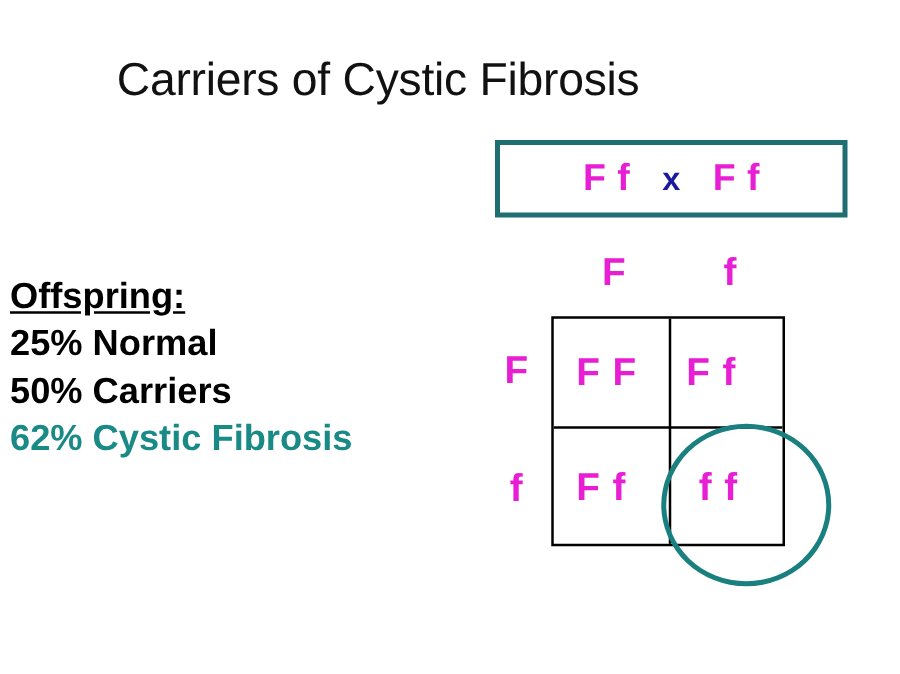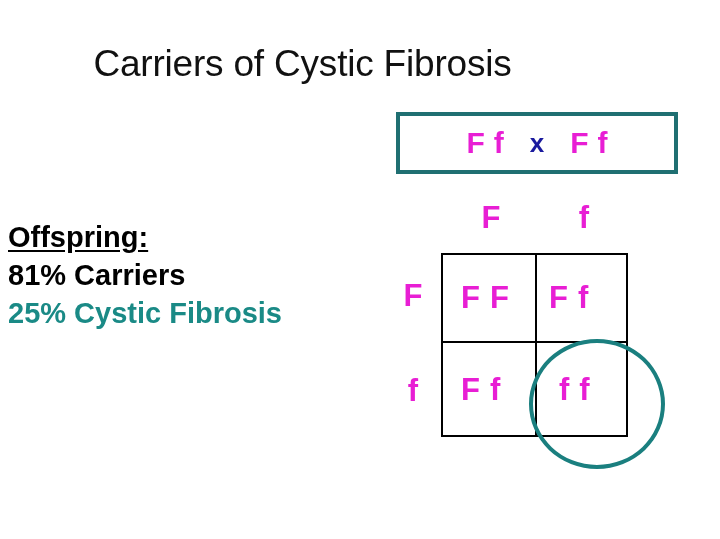--- a/index.html
+++ b/index.html
@@ -174,22 +174,23 @@
       <span class="allele">f</span>
       <span class="cross-x">x</span>
       <span class="allele">F</span>
       <span class="gap-sm"></span>
       <span class="allele">f</span>
     </div>
   </div>
 
   <div id="offspring-block">
     <div id="offspring-heading">Offspring:</div>
-    <div class="offspring-line">81% Carriers</div>
-    <div class="offspring-line teal">25% Cystic Fibrosis</div>
+    <div class="offspring-line">25% Normal</div>
+    <div class="offspring-line">50% Carriers</div>
+    <div class="offspring-line teal">62% Cystic Fibrosis</div>
   </div>
 
   <div class="axis-label" id="col-head-0">F</div>
   <div class="axis-label" id="col-head-1">f</div>
 
   <div class="axis-label" id="row-head-0">F</div>
   <div class="axis-label" id="row-head-1">f</div>
 
   <div id="punnett">
     <div class="pq-vline"></div>

